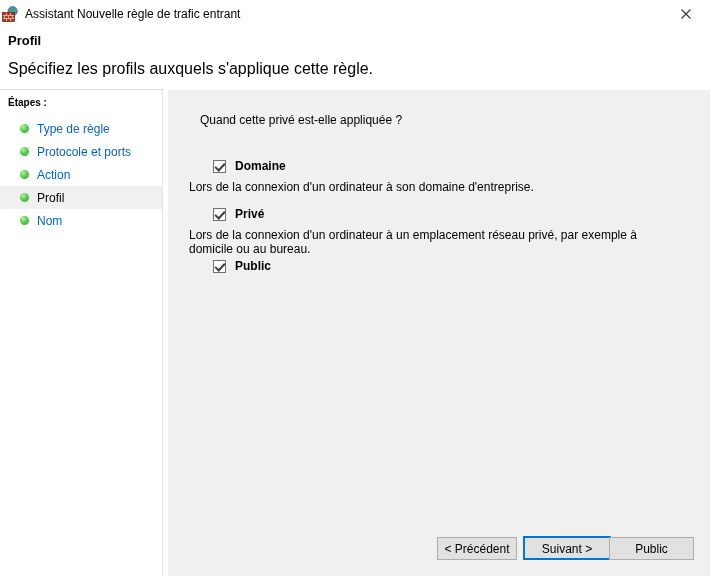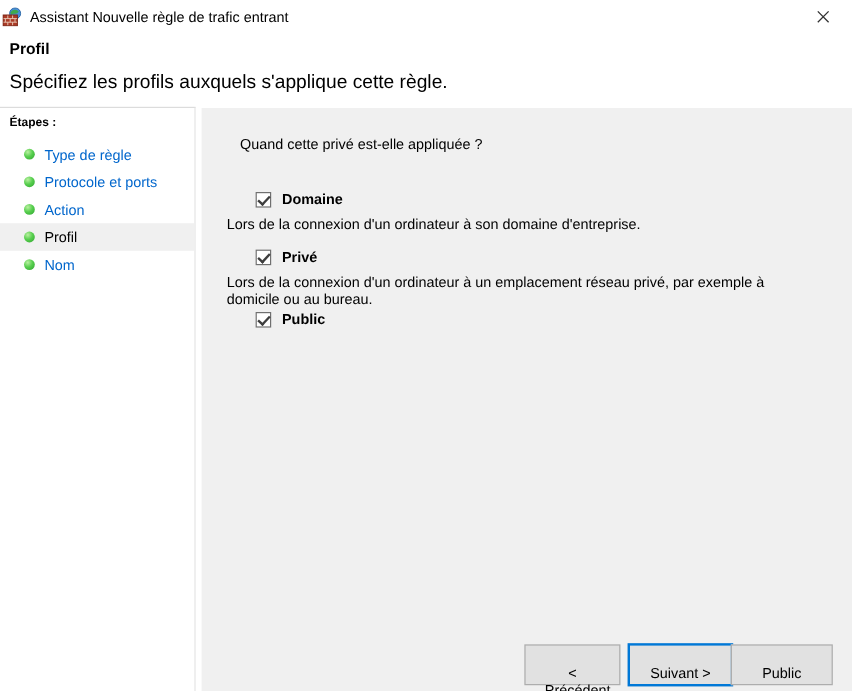--- a/index.html
+++ b/index.html
@@ -69,21 +69,21 @@
     border-left: 2px solid #3e3e3e; border-bottom: 2px solid #3e3e3e;
     transform: rotate(-47deg);
   }
   .opt-label { margin-left: 9px; font-weight: bold; }
   .opt-desc { margin-top: 7px; width: 478px; line-height: 14px; }
   
   .btn {
     position: absolute; top: 537px; height: 23px;
     background: #e1e1e1; border: 1px solid #adadad;
     font-family: "Liberation Sans", sans-serif; font-size: 12px;
-    text-align: center; padding: 16px; color: #000;
+    text-align: center; padding: 4px; color: #000;
   }
   .btn-back   { left: 437px; width: 80px; }
   .btn-next   { left: 523px; width: 88px; top: 536px; height: 24px; border: 2px solid #0078d7; }
   .btn-cancel { left: 609px; width: 85px; }
 </style>
 </head>
 <body>
 
 <div class="window">
 

